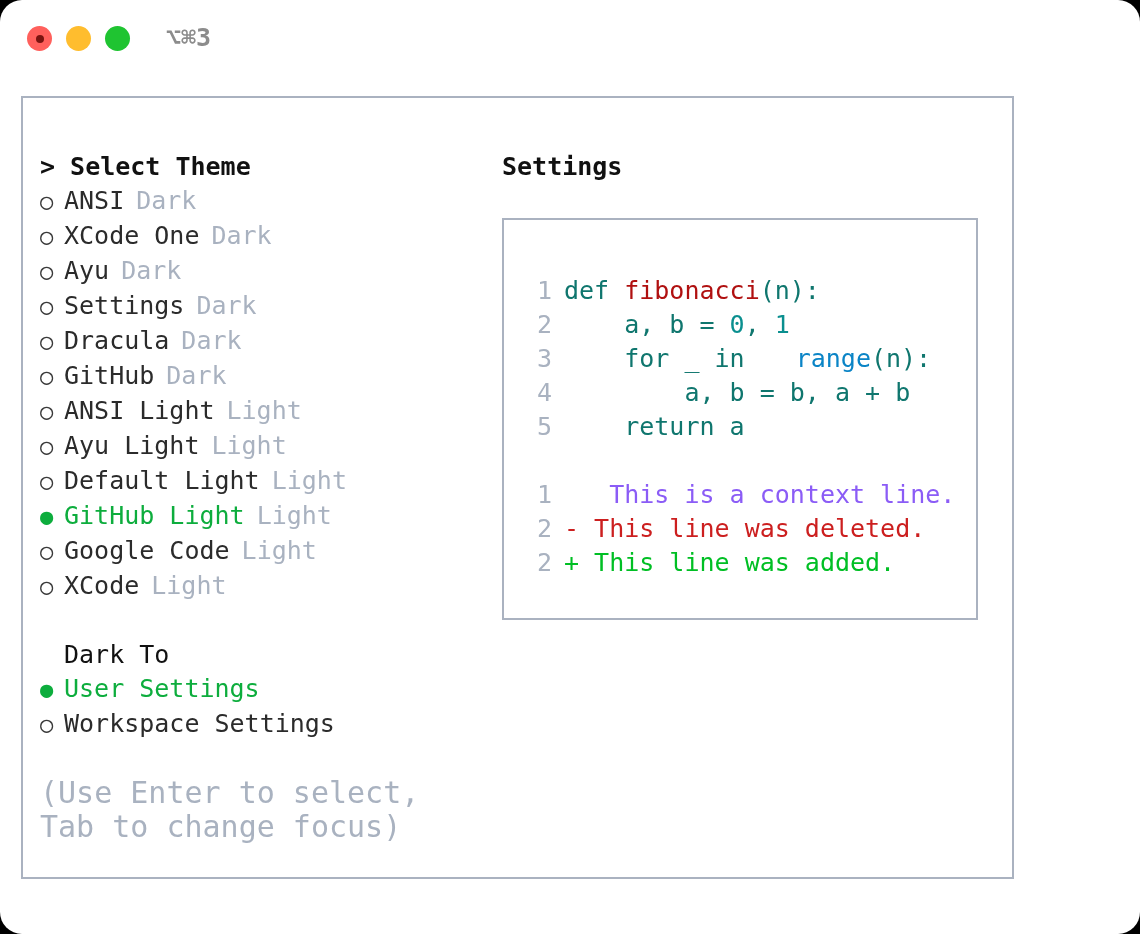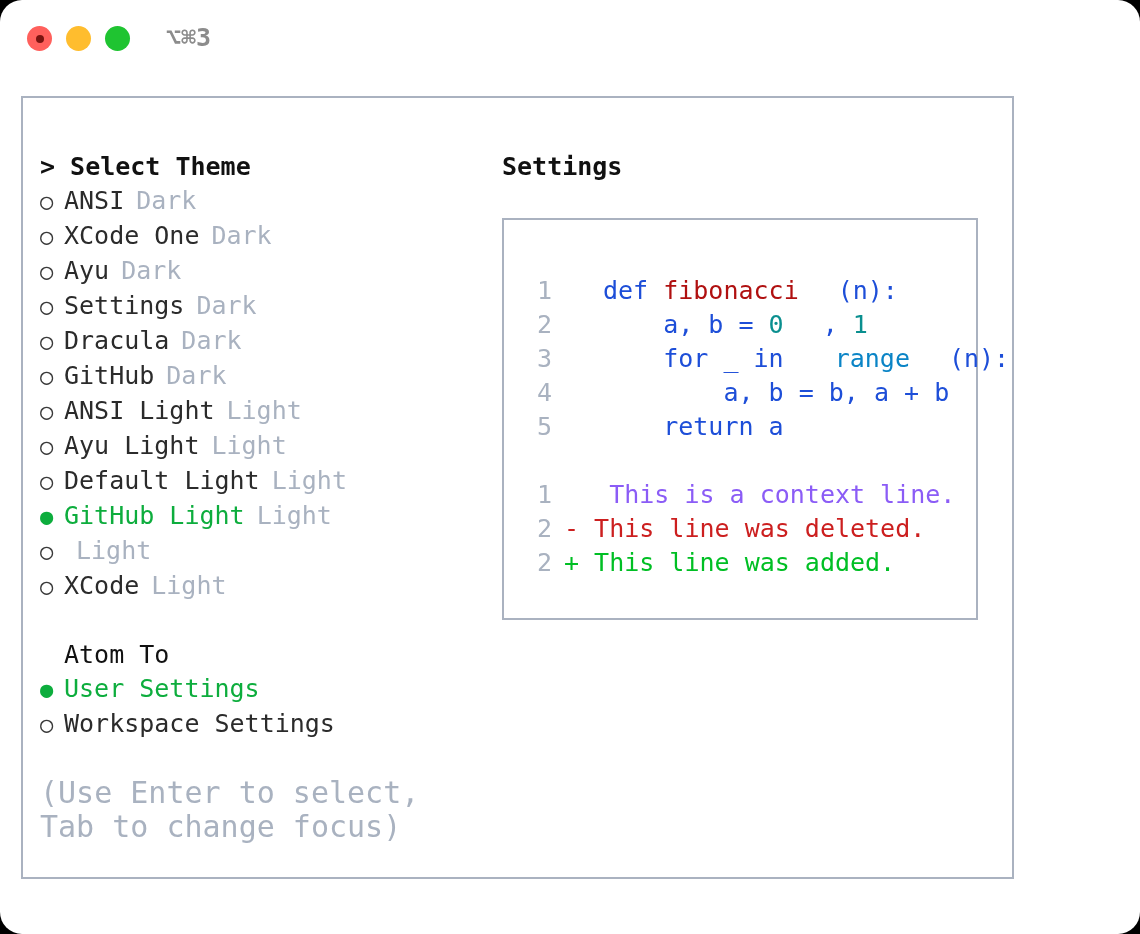--- a/index.html
+++ b/index.html
@@ -183,21 +183,21 @@
     width: 30px;
     flex: 0 0 30px;
     text-align: right;
     padding-right: 12px;
   }
   .code-text { color: #24292e; }
 
   .tok-fn    { color: #b01010; }
   .tok-num   { color: #0a8f8f; }
   .tok-builtin { color: #0a84c6; margin-left: 36px; }
-  .tok-plain { color: #1d4ed8; margin-left: 39px; }
+  .tok-plain { color: #0f766e; }
 
   .diff-ctx  { color: #8b5cf6; }
   .diff-del  { color: #cc1f1f; }
   .diff-add  { color: #00bf24; }
 
   .blank-line { height: 34px; }
 </style>
 </head>
 <body>
 
@@ -221,27 +221,27 @@
             <div class="row"><span class="marker">○</span><span class="row-label">ANSI</span><span class="row-tag">Dark</span></div>
             <div class="row"><span class="marker">○</span><span class="row-label">XCode One</span><span class="row-tag">Dark</span></div>
             <div class="row"><span class="marker">○</span><span class="row-label">Ayu</span><span class="row-tag">Dark</span></div>
             <div class="row"><span class="marker">○</span><span class="row-label">Settings</span><span class="row-tag">Dark</span></div>
             <div class="row"><span class="marker">○</span><span class="row-label">Dracula</span><span class="row-tag">Dark</span></div>
             <div class="row"><span class="marker">○</span><span class="row-label">GitHub</span><span class="row-tag">Dark</span></div>
             <div class="row"><span class="marker">○</span><span class="row-label">ANSI Light</span><span class="row-tag">Light</span></div>
             <div class="row"><span class="marker">○</span><span class="row-label">Ayu Light</span><span class="row-tag">Light</span></div>
             <div class="row"><span class="marker">○</span><span class="row-label">Default Light</span><span class="row-tag">Light</span></div>
             <div class="row selected"><span class="marker on">●</span><span class="row-label">GitHub Light</span><span class="row-tag">Light</span></div>
-            <div class="row"><span class="marker">○</span><span class="row-tag">Light</span></div>
+            <div class="row"><span class="marker">○</span><span class="row-label">Google Code</span><span class="row-tag">Light</span></div>
             <div class="row"><span class="marker">○</span><span class="row-label">XCode</span><span class="row-tag">Light</span></div>
           </div>
 
         <div class="section-gap"></div>
 
-        <div class="subheading">Atom To</div>
+        <div class="subheading">Dark To</div>
         <div class="list" id="apply-list">
             <div class="row selected"><span class="marker on">●</span><span class="row-label">User Settings</span></div>
             <div class="row"><span class="marker">○</span><span class="row-label">Workspace Settings</span></div>
           </div>
 
         <div class="section-gap"></div>
 
         <div class="hint">(Use Enter to select, Tab to change focus)</div>
       </div>
 

